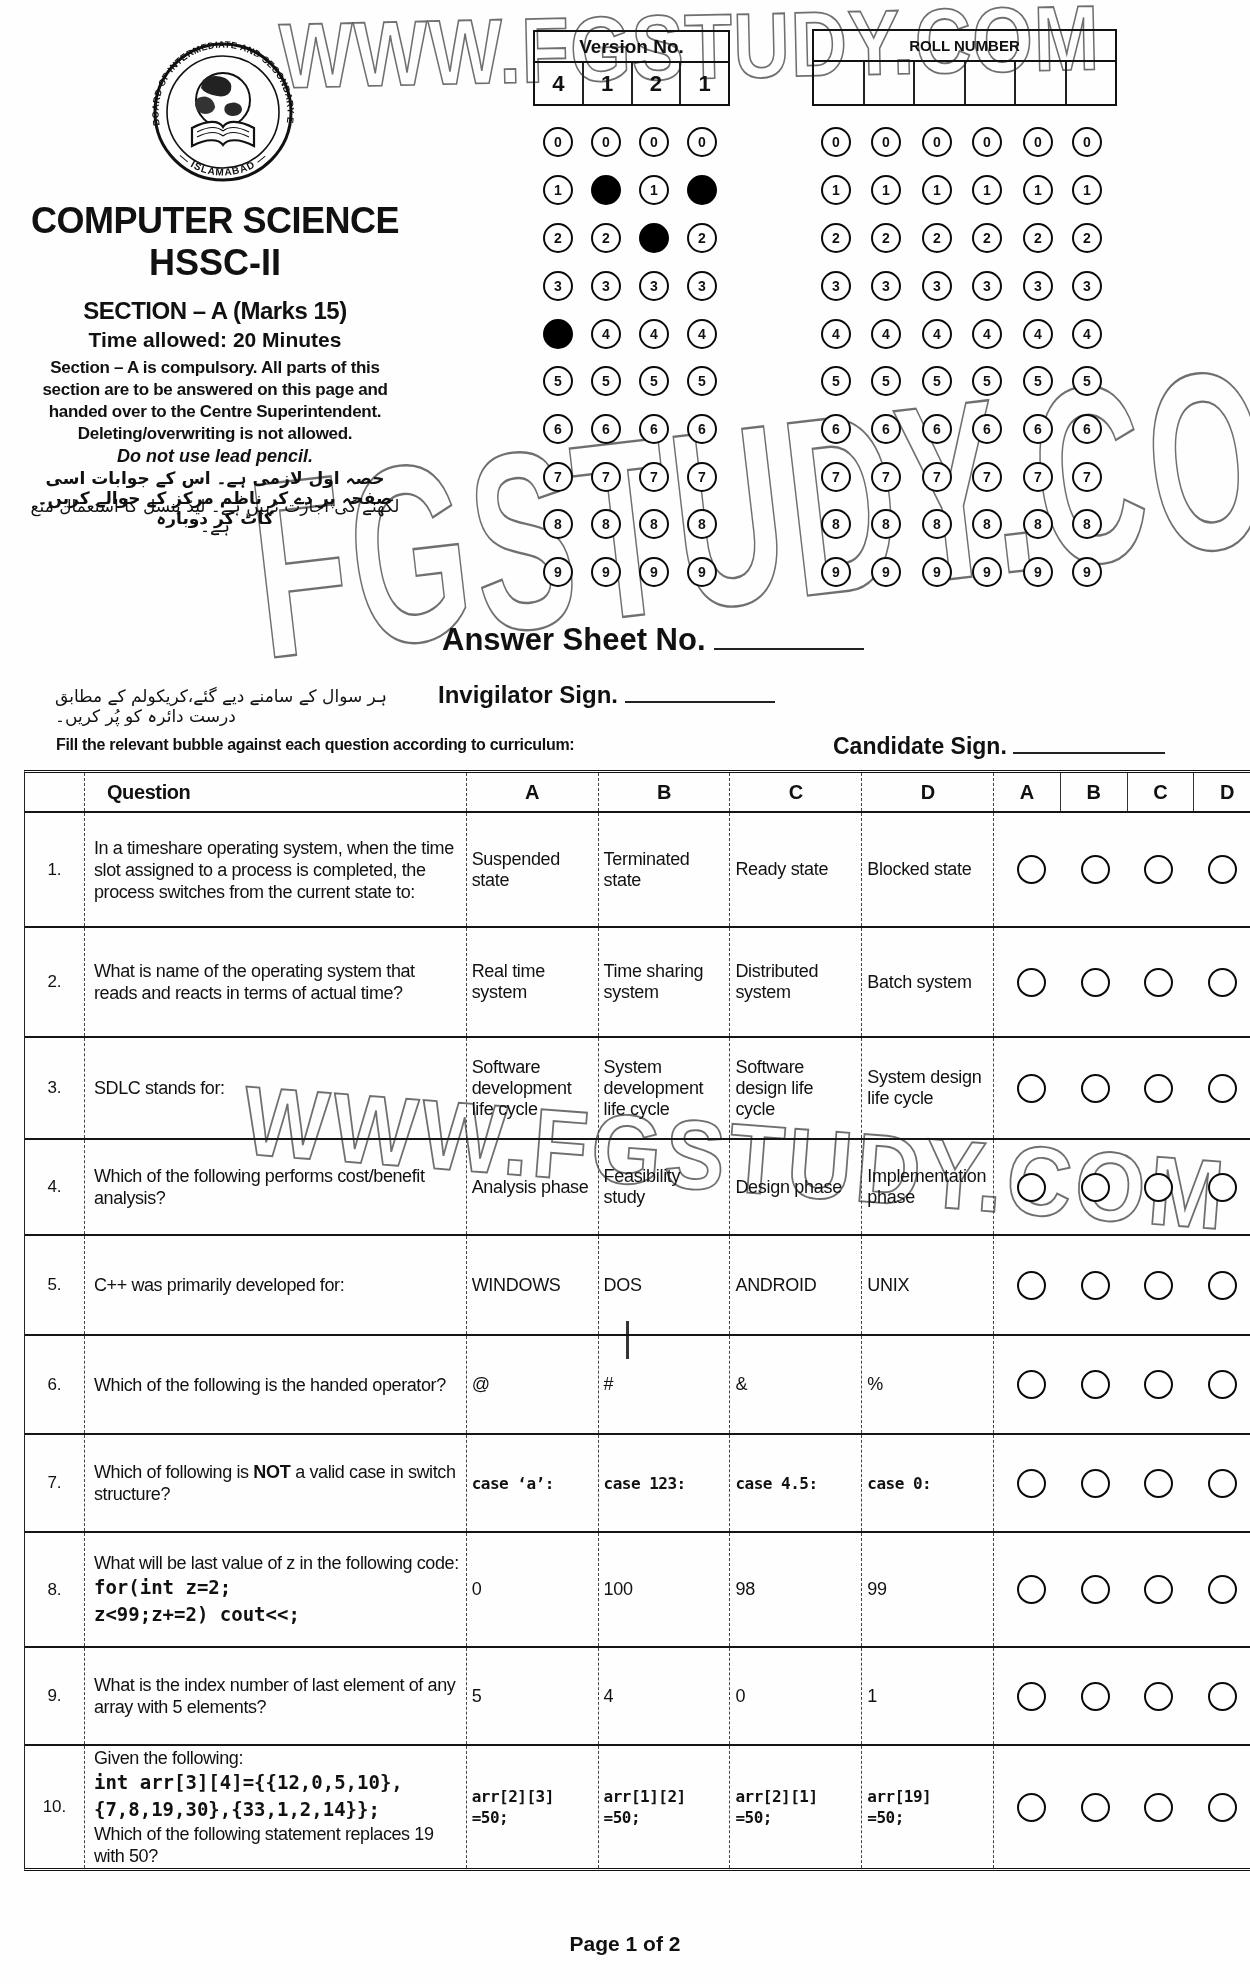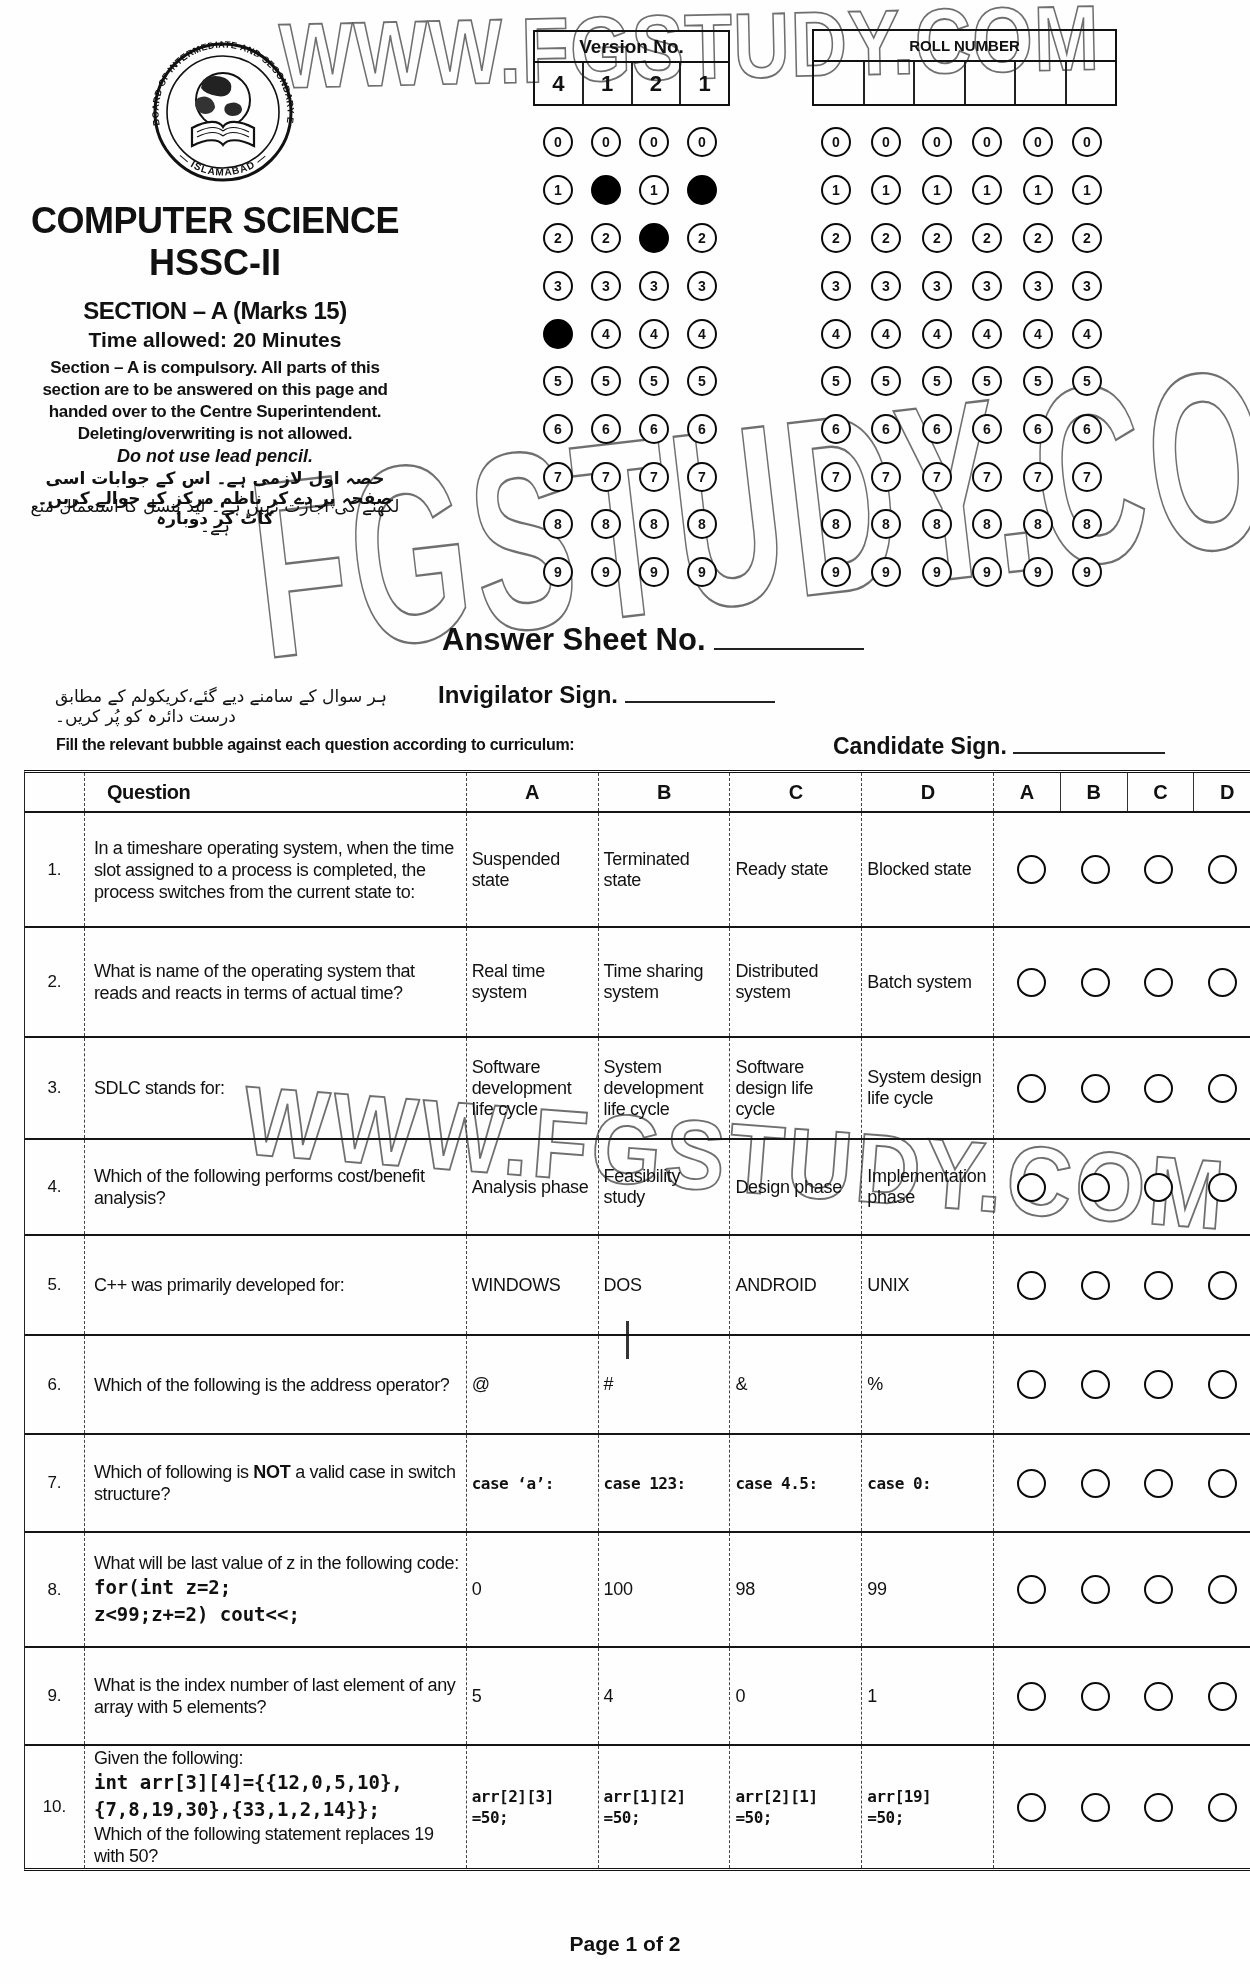--- a/index.html
+++ b/index.html
@@ -350,21 +350,21 @@
         <div class="tc tc-bub">
           <div class="abubble"></div>
           <div class="abubble"></div>
           <div class="abubble"></div>
           <div class="abubble"></div>
         </div>
       </div>
       <div class="trow" style="height: 99px;">
         <div class="tc tc-no">6.</div>
         <div class="tc tc-q">
-          <div class="qtext"><span>Which of the following is the address operator?</span></div>
+          <div class="qtext"><span>Which of the following is the handed operator?</span></div>
         </div>
         <div class="tc tc-opt">@</div>
         <div class="tc tc-opt">#</div>
         <div class="tc tc-opt">&amp;</div>
         <div class="tc tc-opt">%</div>
         <div class="tc tc-bub">
           <div class="abubble"></div>
           <div class="abubble"></div>
           <div class="abubble"></div>
           <div class="abubble"></div>

